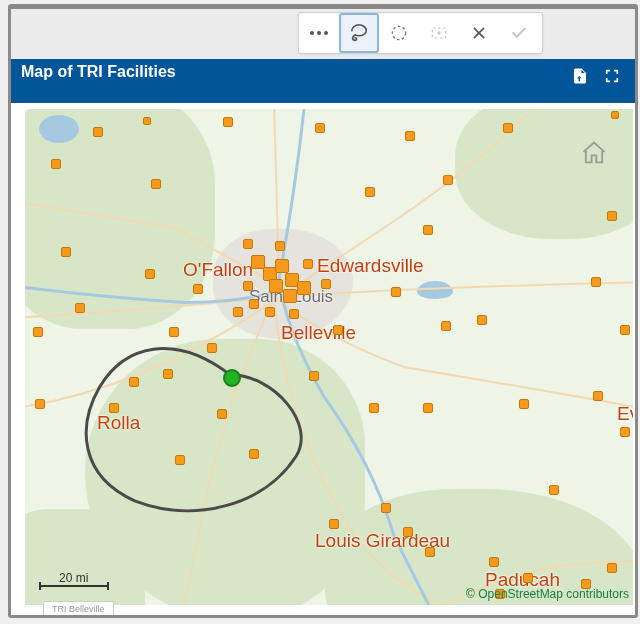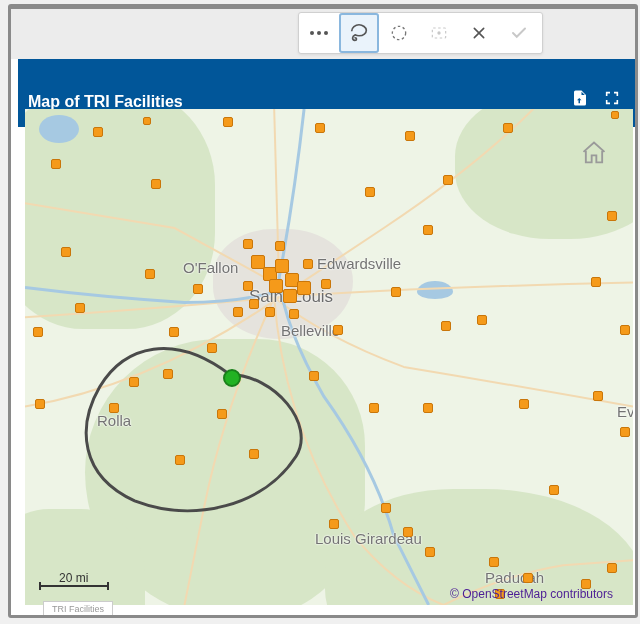--- a/index.html
+++ b/index.html
@@ -56,28 +56,28 @@
     background: #eaf3fb;
     box-shadow: inset 0 0 0 2px #8ab7de;
     border-radius: 3px;
   }
   .tool-btn.disabled { color: #c8c8c8; }
   .ellipsis-dots { display: flex; gap: 3px; }
   .ellipsis-dots span { width: 4px; height: 4px; border-radius: 50%; background: #555; display: block; }
   .svg-icon { display: block; }
   .title-bar {
     position: absolute;
-    left: 7px; right: 0;
+    left: 0; right: 0;
     top: 50px;
     height: 36px;
     background: #015699;
     color: #fff;
     display: flex;
-    align-items: flex-end;
-    padding: 16px 10px;
+    align-items: flex-start;
+    padding: 4px 10px;
     font-size: 16px;
     font-weight: 600;
   }
   .title-bar .spacer { flex: 1; }
   .title-action {
     width: 26px; height: 26px;
     display: flex; align-items: center; justify-content: center;
     margin-left: 6px;
     cursor: pointer;
     color: #fff;
@@ -127,22 +127,22 @@
     border: 1px solid #c9760a;
     border-radius: 2px;
     box-sizing: border-box;
   }
   .facility.small { width: 8px; height: 8px; }
   .facility.big { width: 14px; height: 14px; }
   
   .roads { position: absolute; inset: 0; }
   .city-label {
     position: absolute;
-    color: #737373;
-    font-size: 15px;
+    color: #c2410c;
+    font-size: 19px;
     font-weight: 500;
     white-space: nowrap;
     text-shadow: 0 0 2px #fff, 0 0 2px #fff;
   }
   .city-label.major { color: #6b6b6b; font-size: 17px; }
   
   .lasso-overlay { position: absolute; inset: 0; }
   .cursor-dot {
     position: absolute;
     width: 18px; height: 18px;
@@ -190,24 +190,24 @@
     font-size: 12px;
     color: #333;
     margin-left: 0;
     position: absolute;
     left: 20px;
     top: -14px;
     white-space: nowrap;
   }
   .attribution {
     position: absolute;
-    right: 20px;
+    right: 4px;
     bottom: 4px;
     font-size: 12px;
-    color: #4c1d95;
+    color: #15803d;
   }
   .bottom-tab {
     position: absolute;
     left: 32px;
     bottom: -1px;
     background: #fff;
     border: 1px solid #ccc;
     border-bottom: none;
     font-size: 9px;
     color: #999;
@@ -397,14 +397,14 @@
     <div class="scale-bar">
       <div style="position:relative;">
         <div class="scale-text">20 mi</div>
         <div class="scale-rule"></div>
       </div>
     </div>
 
     <div class="attribution">© OpenStreetMap contributors</div>
   </div>
 
-  <div class="bottom-tab">TRI Facilities</div>
+  <div class="bottom-tab">TRI Belleville</div>
 </div>
 
 </body></html>

